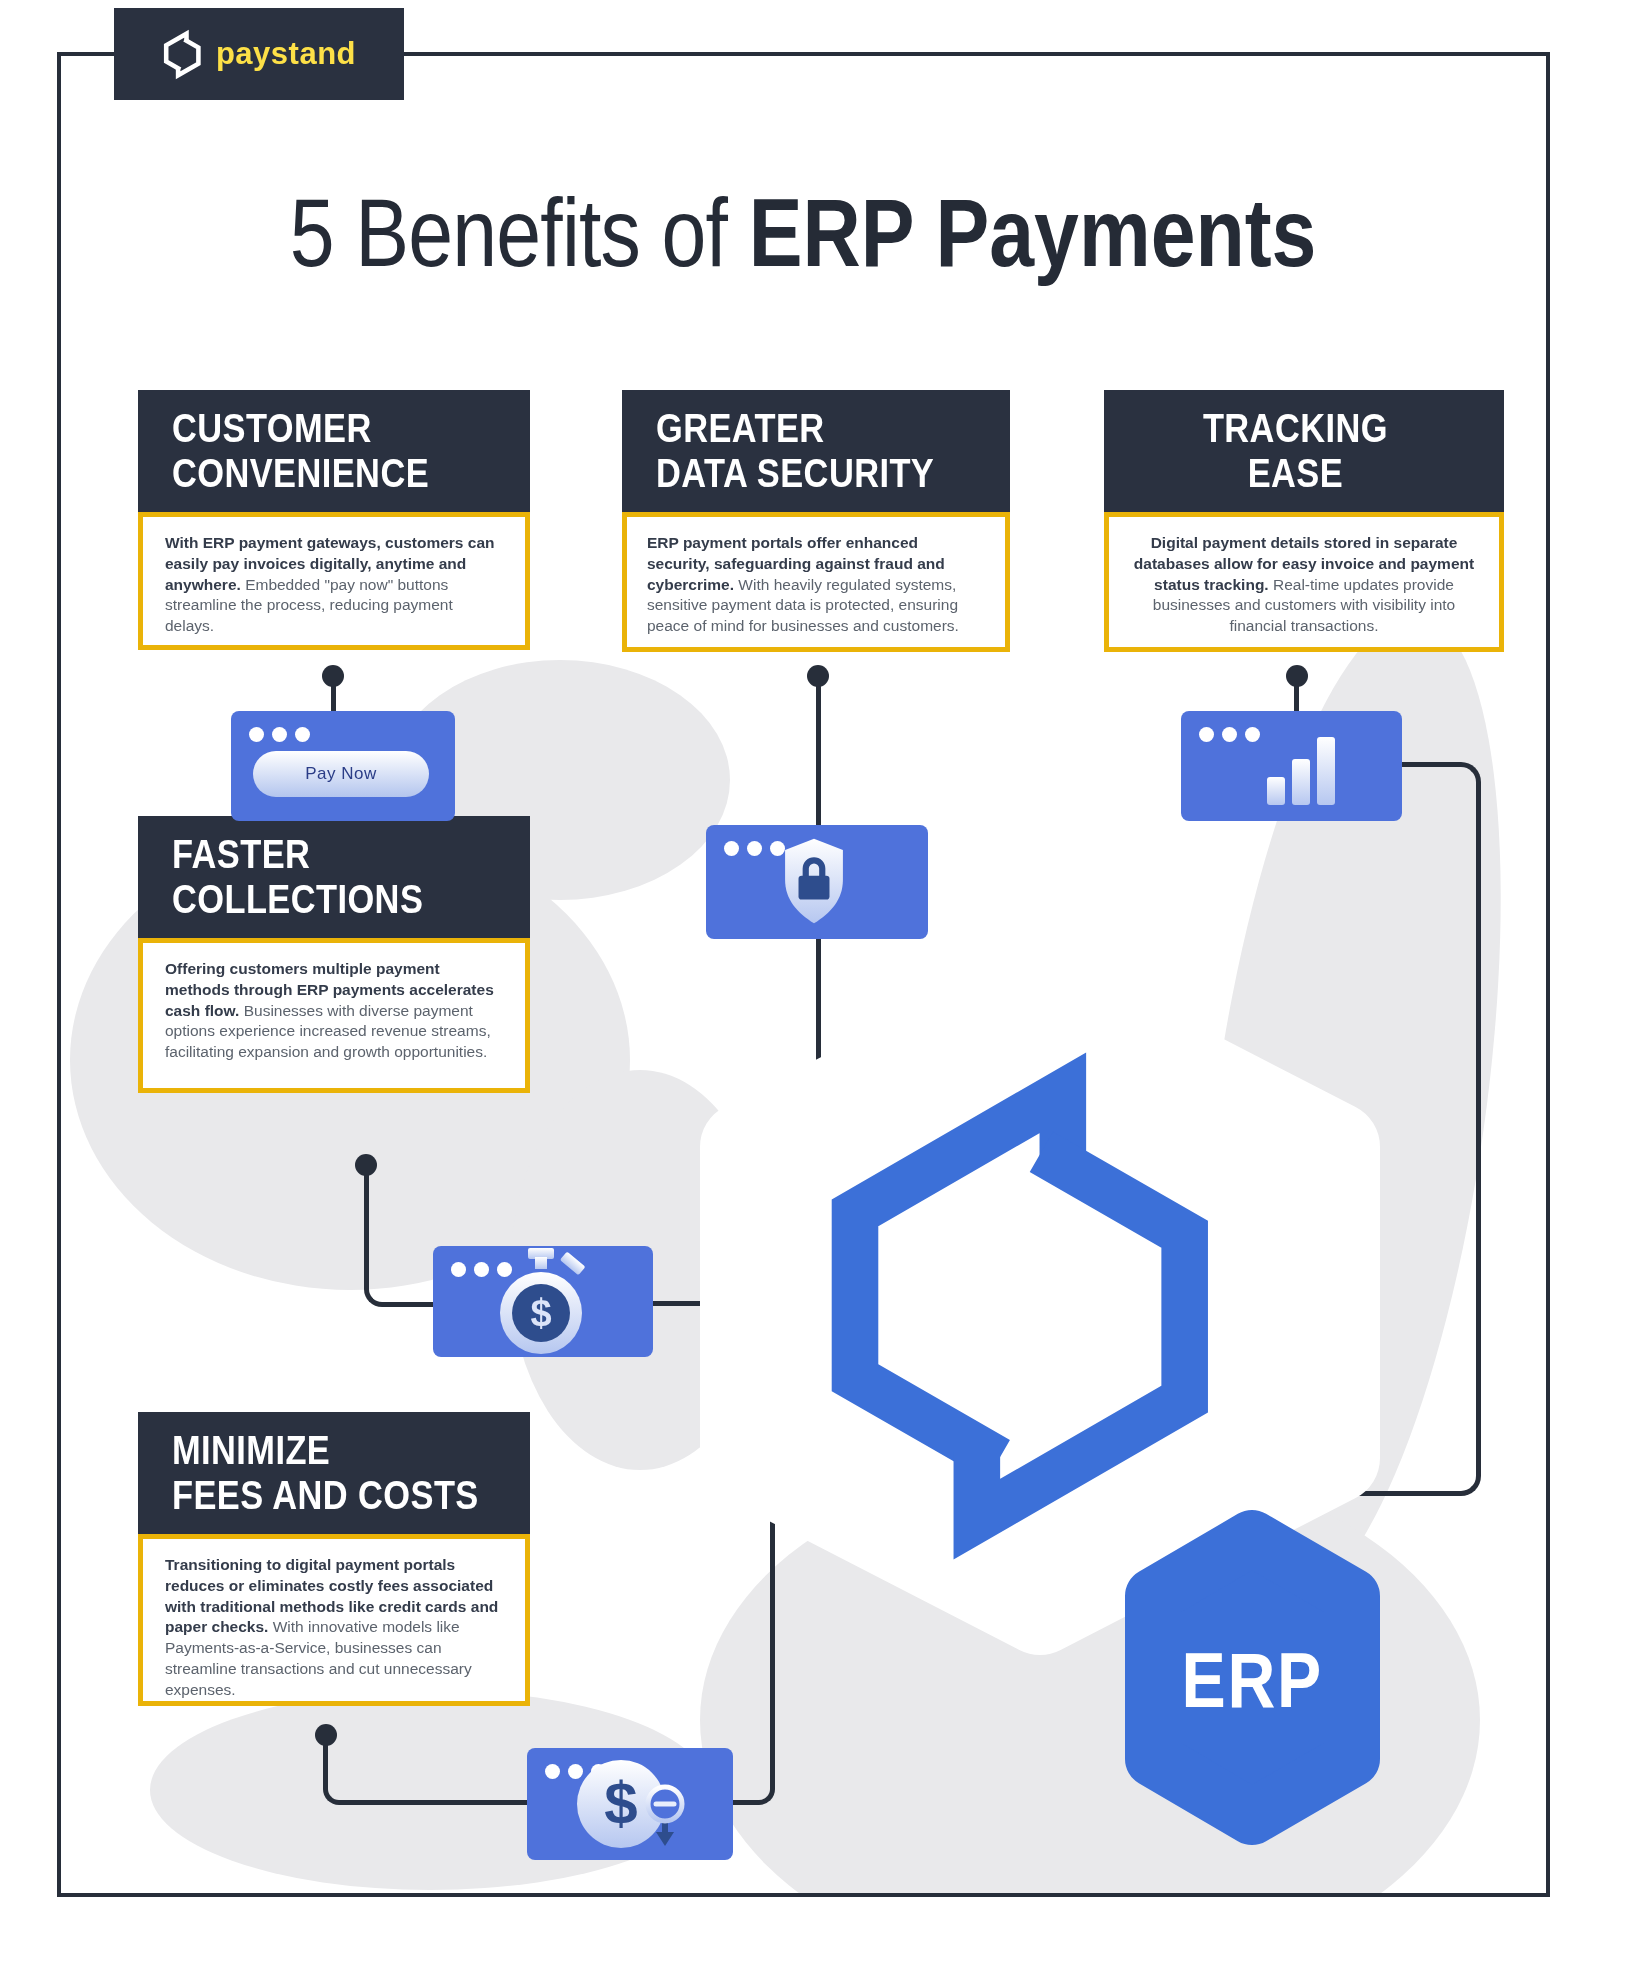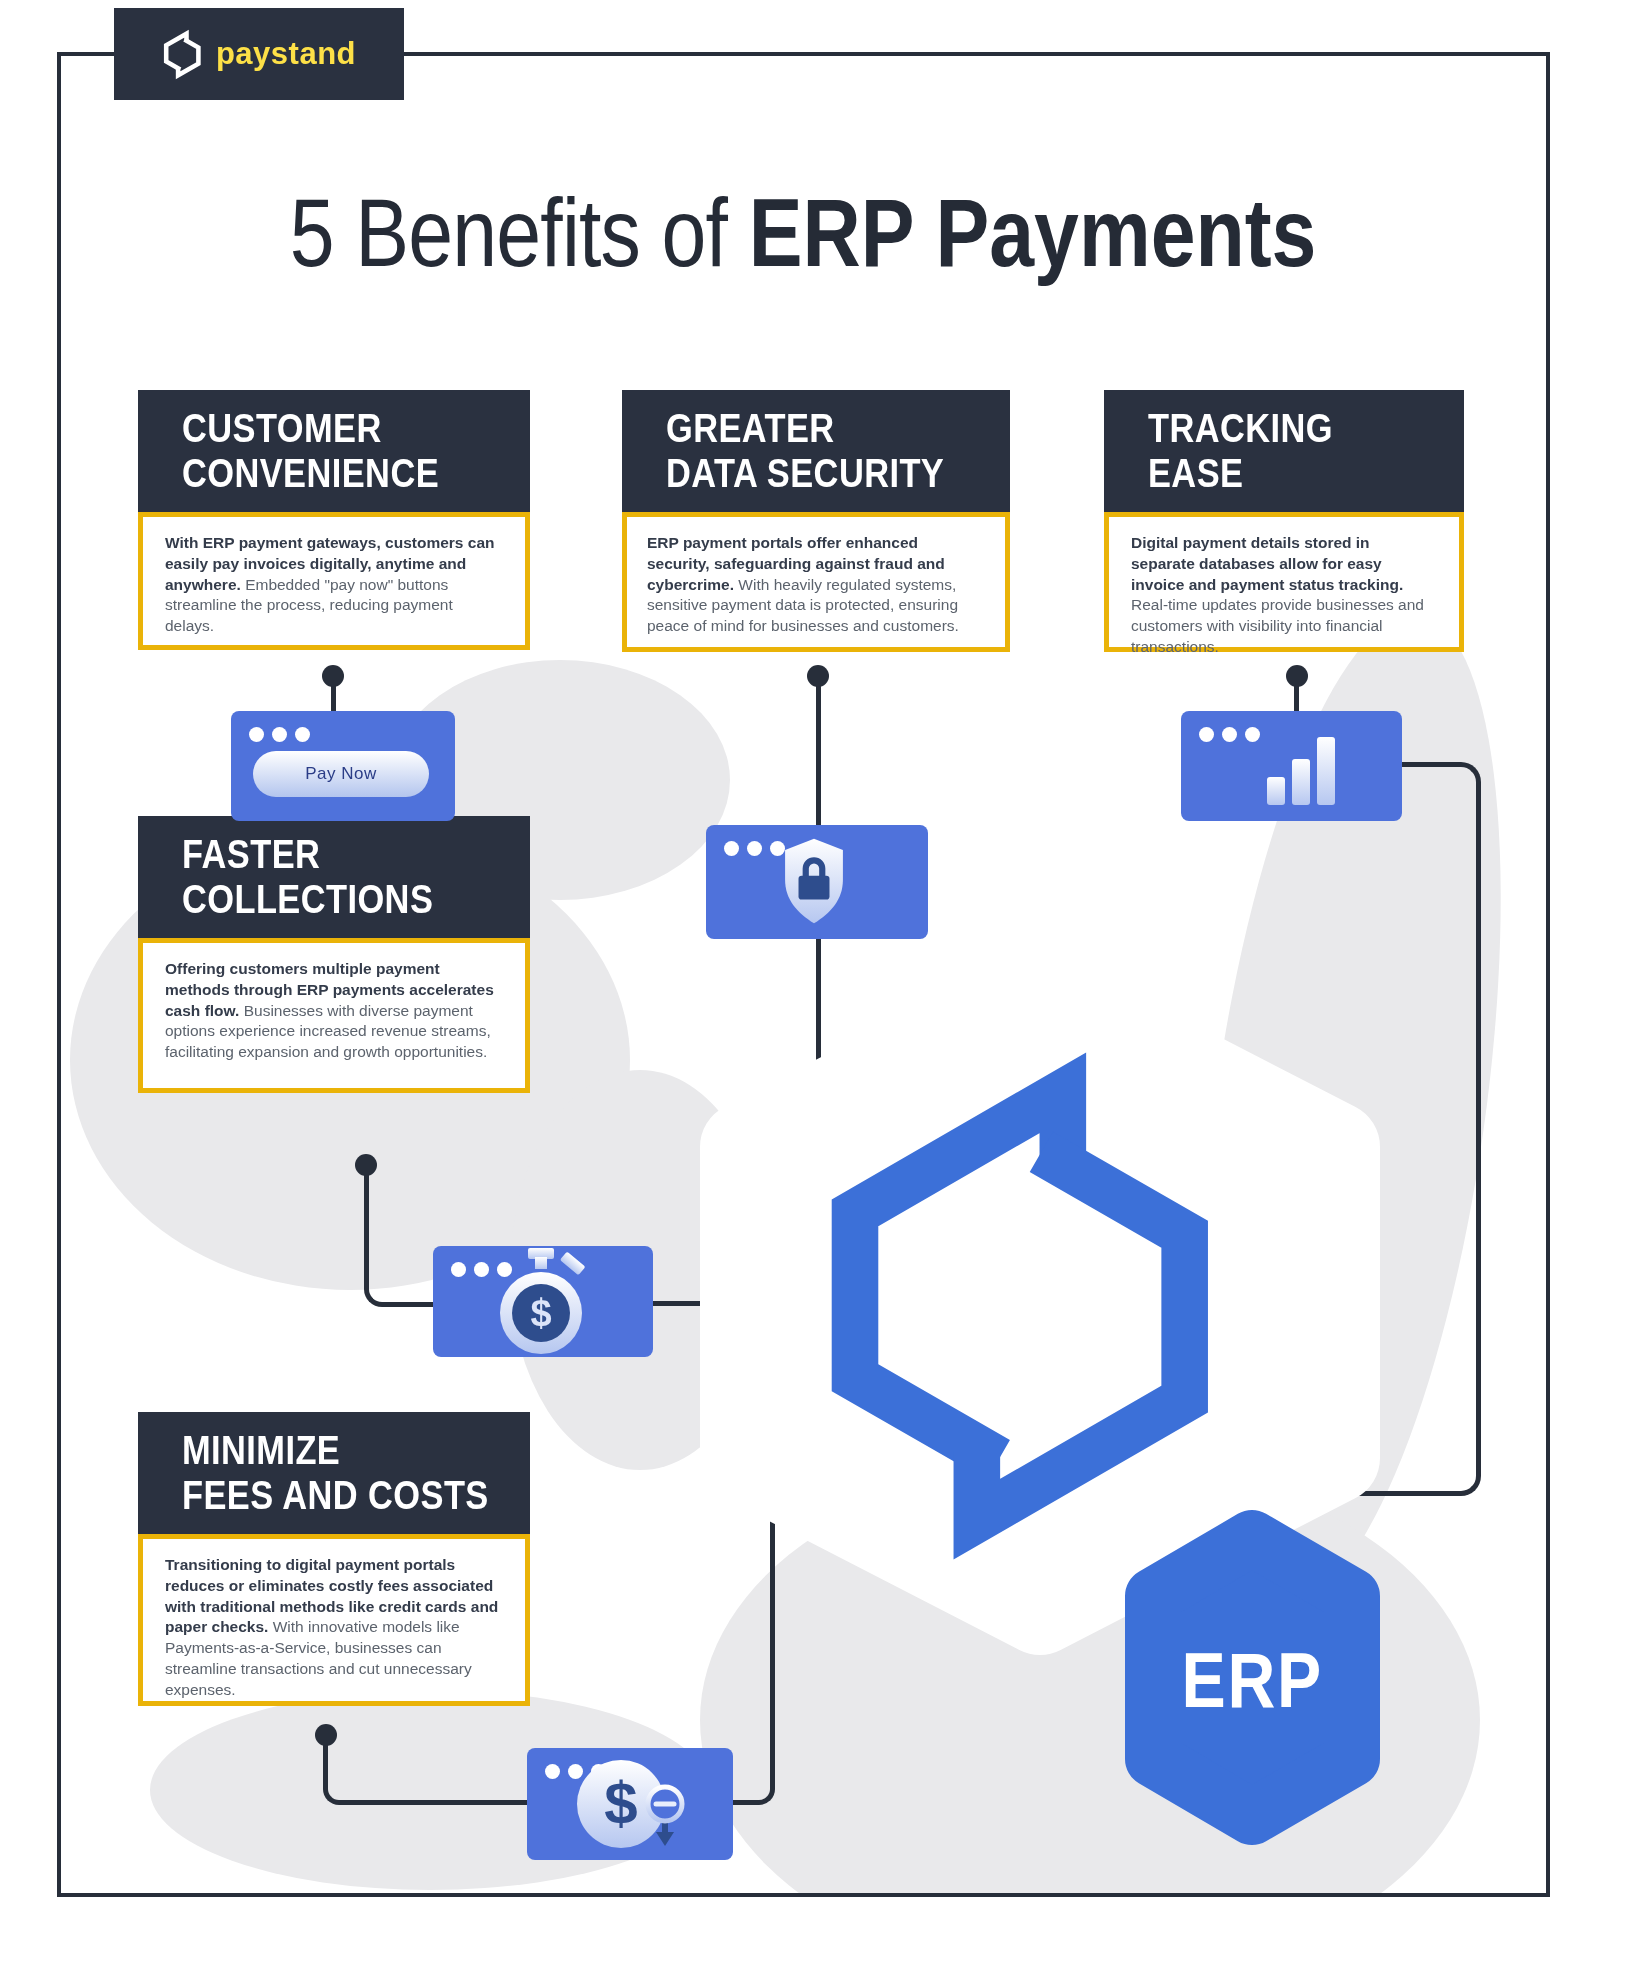--- a/index.html
+++ b/index.html
@@ -18,21 +18,21 @@
   .title-wrap{left:57px;top:178px;width:1493px;display:flex;justify-content:center;}
   .title{display:inline-block;transform:scaleX(.84);transform-origin:center;white-space:nowrap;
          font-size:96px;color:#252B36;font-weight:400;letter-spacing:-1px;}
   .title b{font-weight:700;letter-spacing:0;}
   
   .line{position:absolute;background:#272E3A;}
   .corner{position:absolute;box-sizing:border-box;}
   .dot{position:absolute;width:22px;height:22px;border-radius:50%;background:#272E3A;}
   
   .benefit{position:absolute;}
-  .b-head{background:#2A3140;height:122px;display:flex;flex-direction:column;justify-content:center;padding-left:44px;box-sizing:border-box;}
+  .b-head{background:#2A3140;height:122px;display:flex;flex-direction:column;justify-content:center;padding-left:34px;box-sizing:border-box;}
   .b-head span{display:inline-block;transform:scaleX(.86);transform-origin:left center;white-space:nowrap;
                color:#fff;font-weight:700;font-size:40px;line-height:1.12;letter-spacing:.5px;}
   .b-body{background:#fff;border:5px solid #eab308;box-sizing:border-box;padding:16px 22px;
           font-size:15.5px;line-height:1.34;color:#5C636D;}
   .b-body .lead{font-weight:700;color:#343C4B;}
   
   .card{position:absolute;background:#4F72DB;border-radius:8px;}
   .card-dots{position:absolute;left:18px;top:16px;display:flex;gap:8px;}
   .card-dots i{width:15px;height:15px;border-radius:50%;background:#fff;}
   .pill{position:absolute;left:22px;top:40px;width:176px;height:46px;border-radius:23px;
@@ -128,21 +128,21 @@
     <div class="b-head">
       <span>GREATER</span>
       <span>DATA SECURITY</span>
     </div>
     <div class="b-body" style="height:140px;padding-left:20px;">
       <span class="lead">ERP payment portals offer enhanced security, safeguarding against fraud and cybercrime.</span>
       <span>With heavily regulated systems, sensitive payment data is protected, ensuring peace of mind for businesses and customers.</span>
     </div>
   </div>
 
-  <div class="benefit" style="left:1104px;top:390px;width:360px;">
+  <div class="benefit" style="left:1104px;top:390px;width:400px;text-align:center;">
     <div class="b-head">
       <span>TRACKING</span>
       <span>EASE</span>
     </div>
     <div class="b-body" style="height:140px;">
       <span class="lead">Digital payment details stored in separate databases allow for easy invoice and payment status tracking.</span>
       <span>Real-time updates provide businesses and customers with visibility into financial transactions.</span>
     </div>
   </div>
 

